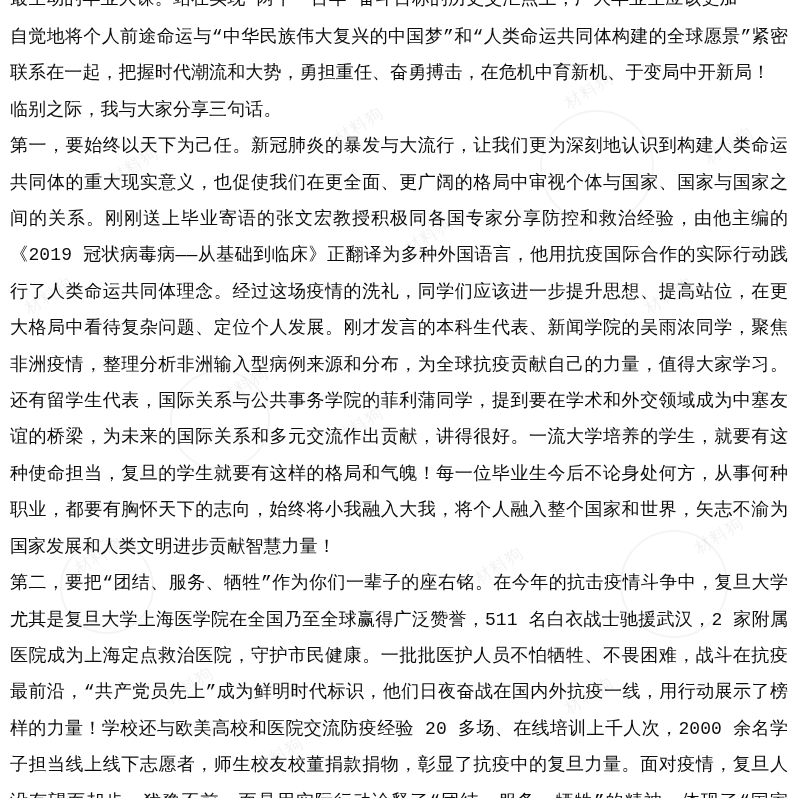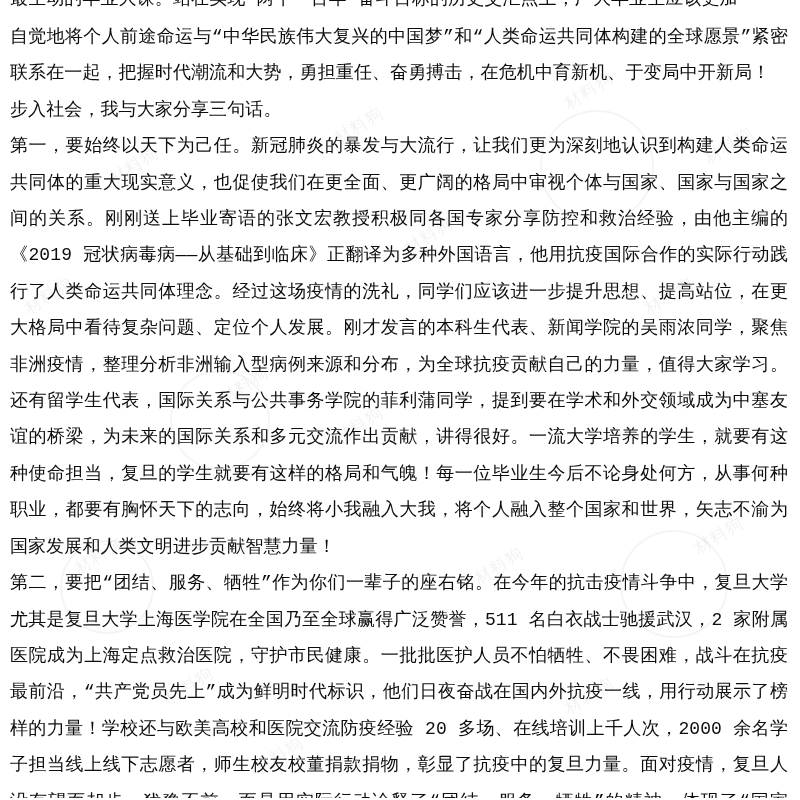--- a/index.html
+++ b/index.html
@@ -116,21 +116,21 @@
 
   <div id="doc-body">
 
     <div id="clip-top">
       <p class="para indent-none">最生动的毕业大课。站在实现“两个一百年”奋斗目标的历史交汇点上，广大毕业生应该更加</p>
     </div>
 
     <div id="main-flow">
       <p class="para indent-none">自觉地将个人前途命运与“中华民族伟大复兴的中国梦”和“人类命运共同体构建的全球愿景”紧密联系在一起，把握时代潮流和大势，勇担重任、奋勇搏击，在危机中育新机、于变局中开新局！</p>
 
-      <p class="para indent-none">步入社会，我与大家分享三句话。</p>
+      <p class="para indent-none">临别之际，我与大家分享三句话。</p>
 
       <p class="para indent-none">第一，要始终以天下为己任。新冠肺炎的暴发与大流行，让我们更为深刻地认识到构建人类命运共同体的重大现实意义，也促使我们在更全面、更广阔的格局中审视个体与国家、国家与国家之间的关系。刚刚送上毕业寄语的张文宏教授积极同各国专家分享防控和救治经验，由他主编的《2019 冠状病毒病——从基础到临床》正翻译为多种外国语言，他用抗疫国际合作的实际行动践行了人类命运共同体理念。经过这场疫情的洗礼，同学们应该进一步提升思想、提高站位，在更大格局中看待复杂问题、定位个人发展。刚才发言的本科生代表、新闻学院的吴雨浓同学，聚焦非洲疫情，整理分析非洲输入型病例来源和分布，为全球抗疫贡献自己的力量，值得大家学习。还有留学生代表，国际关系与公共事务学院的菲利蒲同学，提到要在学术和外交领域成为中塞友谊的桥梁，为未来的国际关系和多元交流作出贡献，讲得很好。一流大学培养的学生，就要有这种使命担当，复旦的学生就要有这样的格局和气魄！每一位毕业生今后不论身处何方，从事何种职业，都要有胸怀天下的志向，始终将小我融入大我，将个人融入整个国家和世界，矢志不渝为国家发展和人类文明进步贡献智慧力量！</p>
 
       <p class="para indent-none">第二，要把“团结、服务、牺牲”作为你们一辈子的座右铭。在今年的抗击疫情斗争中，复旦大学尤其是复旦大学上海医学院在全国乃至全球赢得广泛赞誉，511 名白衣战士驰援武汉，2 家附属医院成为上海定点救治医院，守护市民健康。一批批医护人员不怕牺牲、不畏困难，战斗在抗疫最前沿，“共产党员先上”成为鲜明时代标识，他们日夜奋战在国内外抗疫一线，用行动展示了榜样的力量！学校还与欧美高校和医院交流防疫经验 20 多场、在线培训上千人次，2000 余名学子担当线上线下志愿者，师生校友校董捐款捐物，彰显了抗疫中的复旦力量。面对疫情，复旦人没有望而却步、犹豫不前，而是用实际行动诠释了“团结、服务、牺牲”的精神，体现了“国家队”的责任和担当。这是 115 年来我们最宝贵的精神财富，也是母校留给大家最深刻的烙印。同学们即将走出校门，步入社会，希望大家始终不惧风雨，肯牺牲而有为、乐服务而有用、能团结而有力，不负母校教诲！</p>
 
     </div>
 
   </div>
 
   <div id="bottom-fade"></div>

